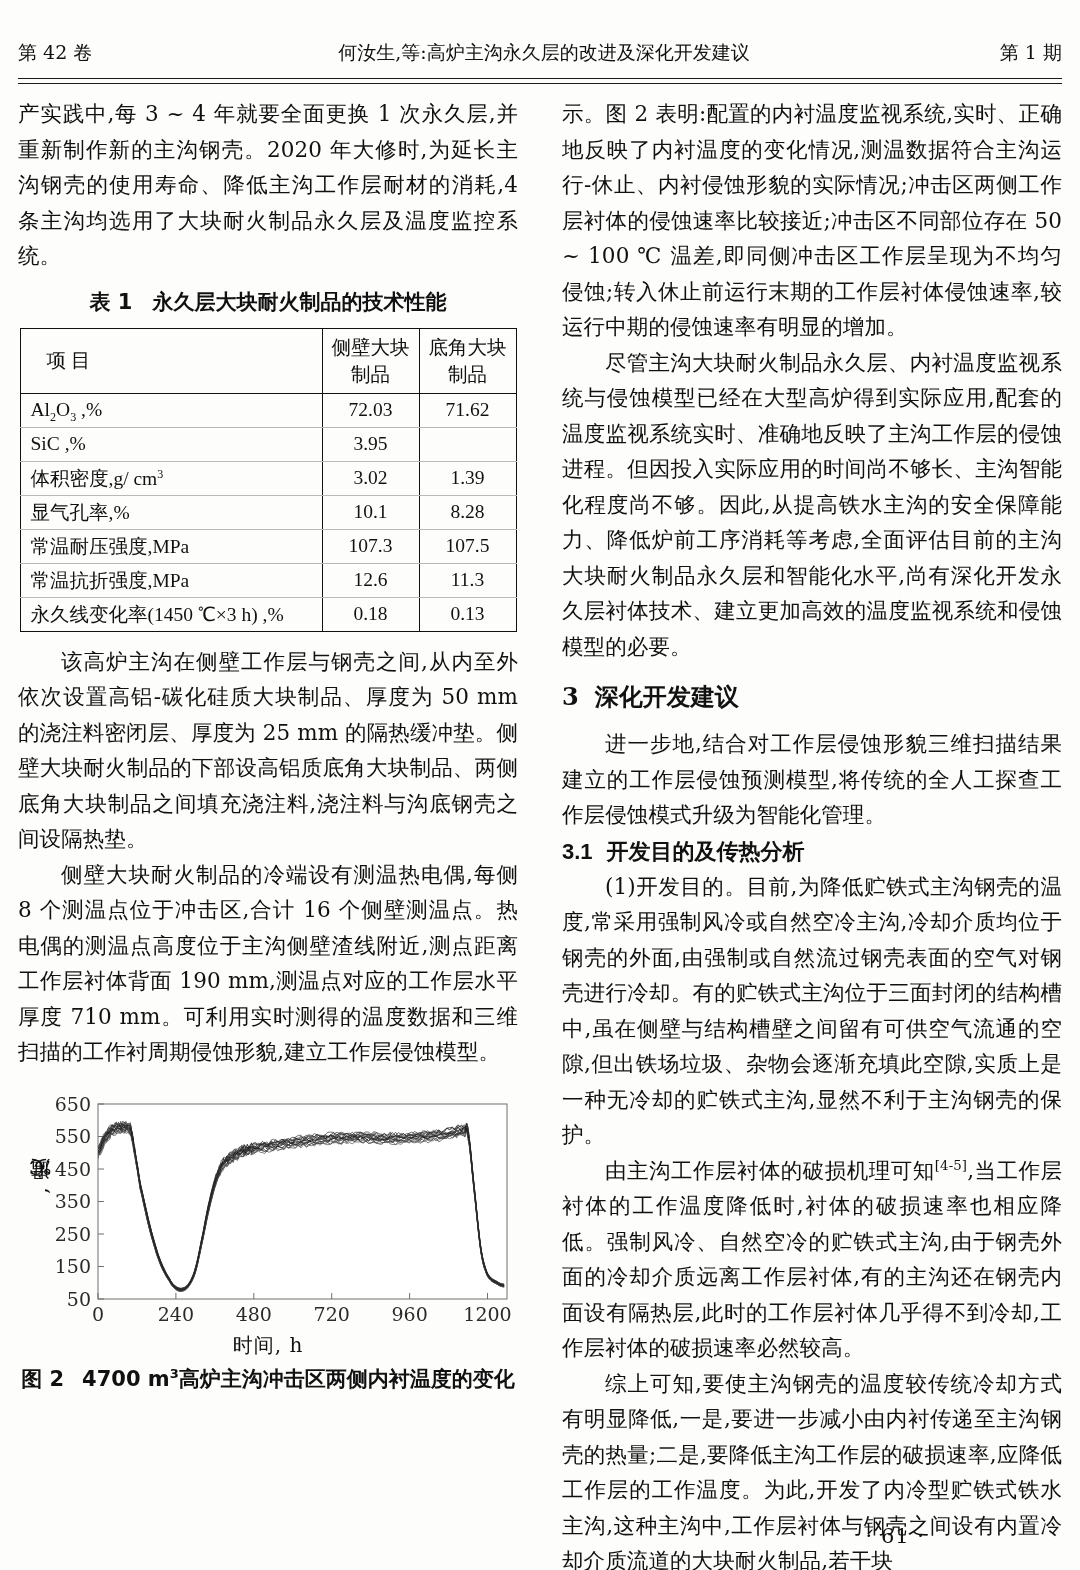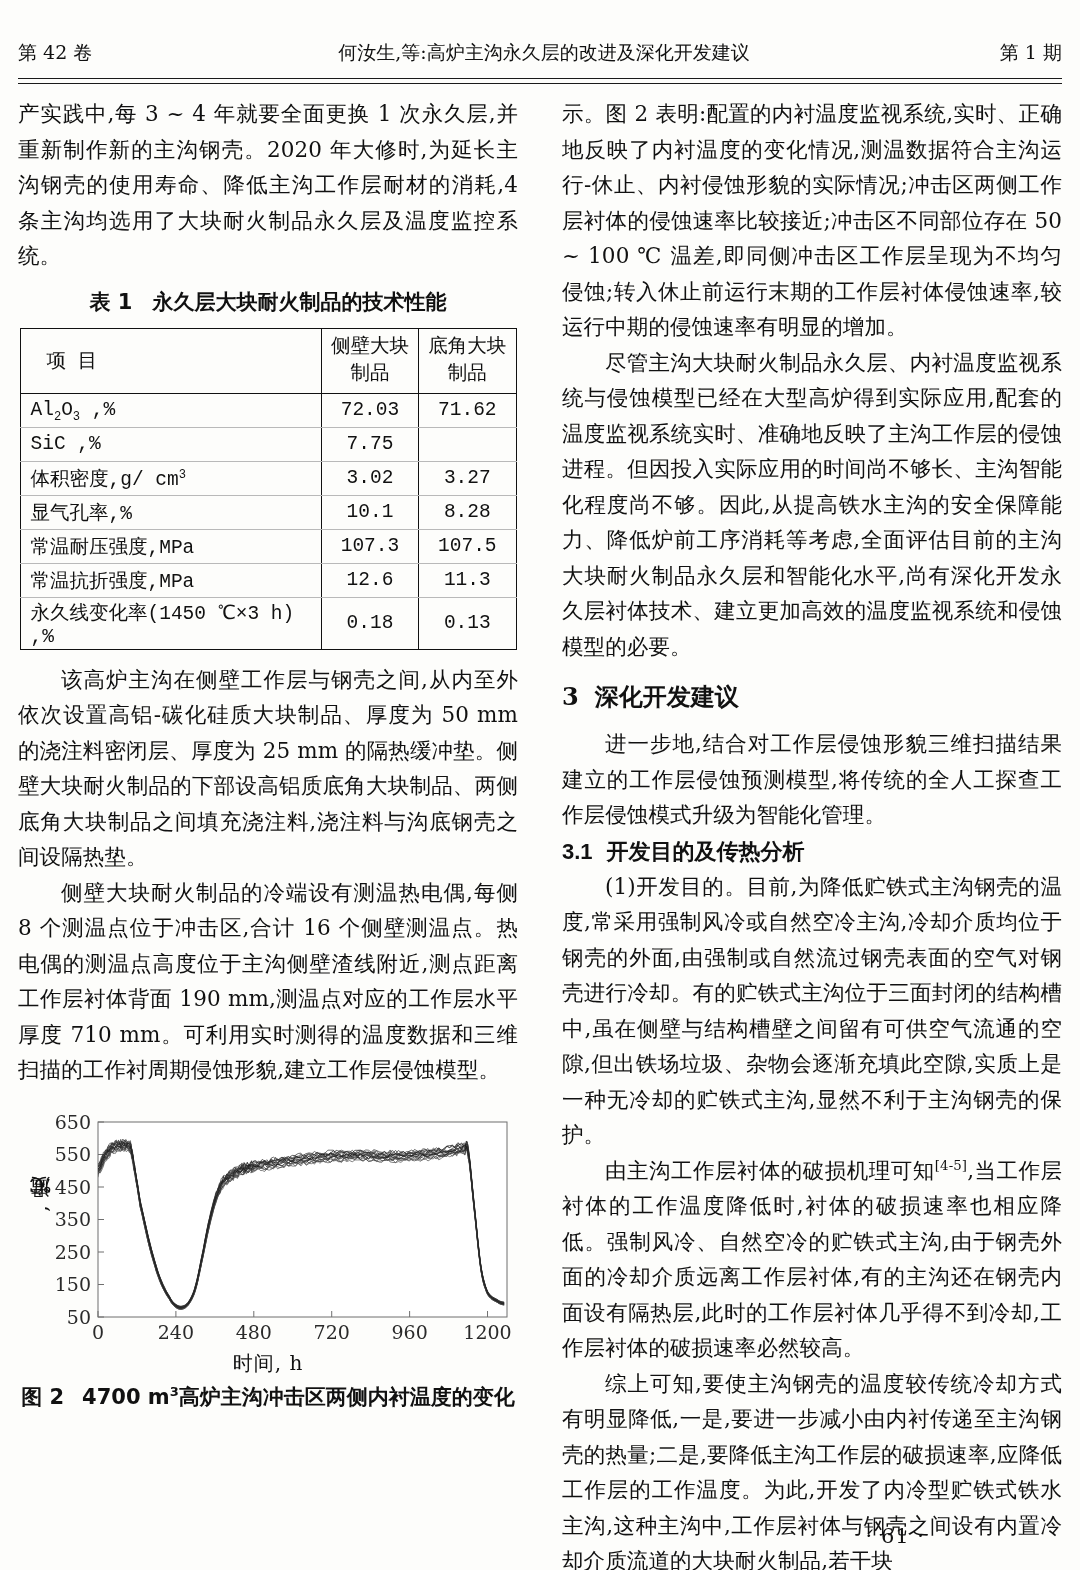--- a/index.html
+++ b/index.html
@@ -77,21 +77,21 @@
     font-size:21px;font-weight:bold;
     font-family:"DejaVu Sans","Liberation Sans",sans-serif;
     text-align:center;margin:14px 0 8px 0;
   }
   .tbl-cap .lbl{margin-right:20px;}
   table.perf{
     border-collapse:collapse;
     width:497px;
     margin:12px auto;
     font-size:19px;
-    font-family:Liberation Mono, monospace;
+    font-family:Liberation Serif, serif;
     border:1.6px solid #111;
   }
   table.perf th,table.perf td{
     padding:1px 0;
     border:0;
   }
   table.perf thead th{
     border-bottom:1.6px solid #111;
     font-weight:normal;
     vertical-align:middle;
@@ -187,27 +187,27 @@
         </tr>
       </thead>
       <tbody id="perf-body">
           <tr>
             <td class="c1">Al<sub>2</sub>O<sub>3</sub> ,%</td>
             <td class="c2">72.03</td>
             <td class="c3">71.62</td>
           </tr>
           <tr>
             <td class="c1">SiC ,%</td>
-            <td class="c2">7.75</td>
+            <td class="c2">3.95</td>
             <td class="c3"></td>
           </tr>
           <tr>
             <td class="c1">体积密度,g/ cm<sup>3</sup></td>
             <td class="c2">3.02</td>
-            <td class="c3">3.27</td>
+            <td class="c3">1.39</td>
           </tr>
           <tr>
             <td class="c1">显气孔率,%</td>
             <td class="c2">10.1</td>
             <td class="c3">8.28</td>
           </tr>
           <tr>
             <td class="c1">常温耐压强度,MPa</td>
             <td class="c2">107.3</td>
             <td class="c3">107.5</td>

